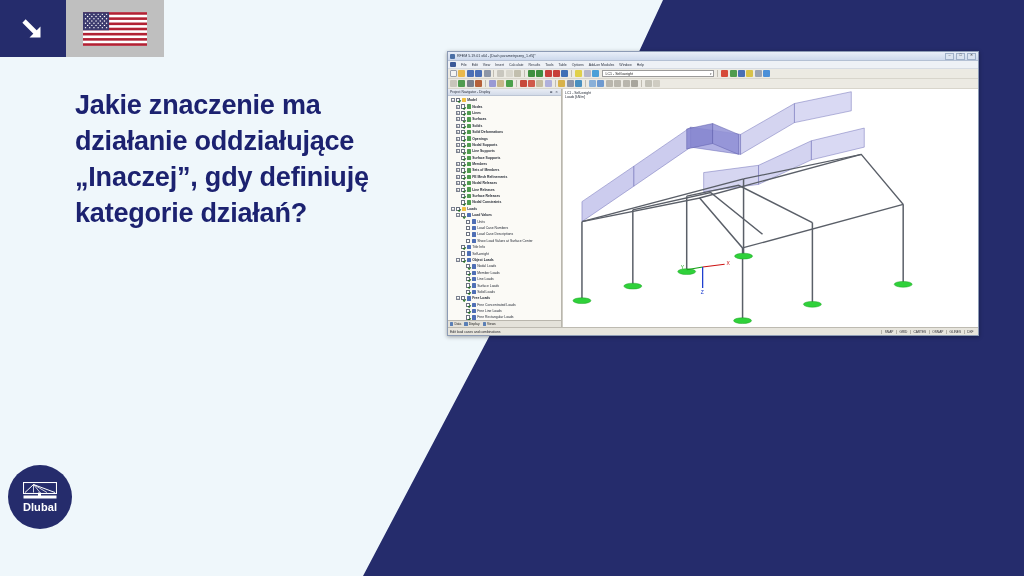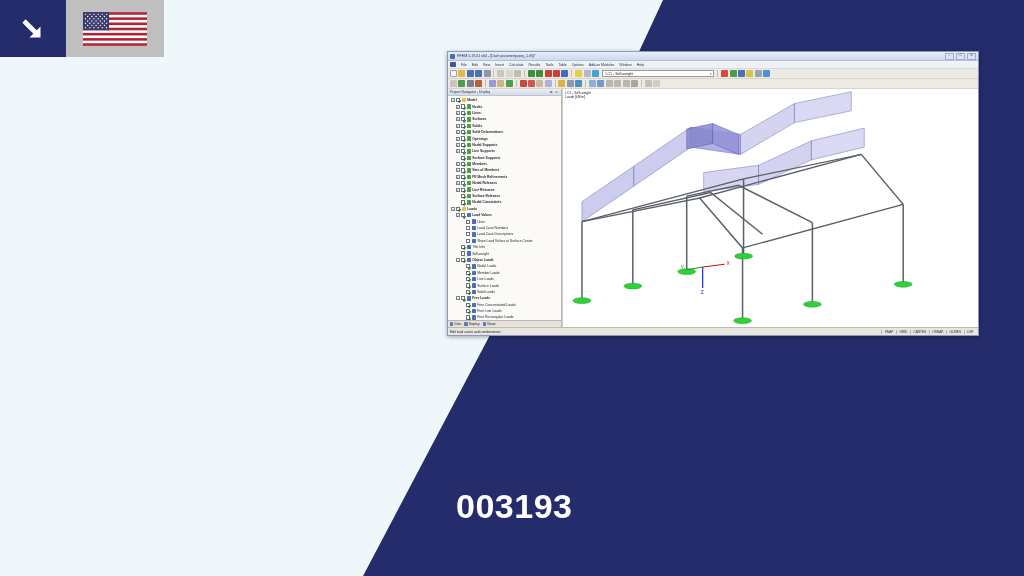--- a/index.html
+++ b/index.html
@@ -342,24 +342,34 @@
             <circle cx="13" cy="18.4" r="0.85"></circle>
               <circle cx="18" cy="18.4" r="0.85"></circle>
             <circle cx="23" cy="18.4" r="0.85"></circle>
               <circle cx="28" cy="18.4" r="0.85"></circle>
           </g>
         </g>
       </svg>
     </div>
   </div>
 
-
+  <h1 id="headline">Jakie znaczenie ma działanie oddziałujące „Inaczej”, gdy definiuję kategorie działań?</h1>
+
+  <div id="logo">
+    <svg id="logo-mark" viewBox="0 0 68 38" aria-hidden="true">
+      <rect x="1" y="1" width="66" height="22" fill="none" stroke="#ffffff" stroke-width="2.2"></rect>
+      <path d="M4 21 L21 5 L64 21" fill="none" stroke="#ffffff" stroke-width="2"></path>
+      <path d="M21 5 L34 21 M21 5 L48 21 M21 5 L21 21" fill="none" stroke="#ffffff" stroke-width="1.6"></path>
+      <rect x="1" y="27" width="66" height="6" fill="#ffffff"></rect>
+      <rect x="30" y="21" width="6" height="8" fill="#ffffff"></rect>
+    </svg>
+    <div id="logo-text">Dlubal</div>
+  </div>
 
   <div id="faq-row">
-    <div id="faq-number">003193</div>
   </div>
 
   <div id="app-window">
 
     <div class="titlebar">
       <span class="title-icon"></span>
       <span class="title-text">RFEM 5.19.01 x64 - [Dach parametryczny_1.rf5]*</span>
       <span class="title-btns">
         <span class="title-btn">–</span>
         <span class="title-btn">□</span>

